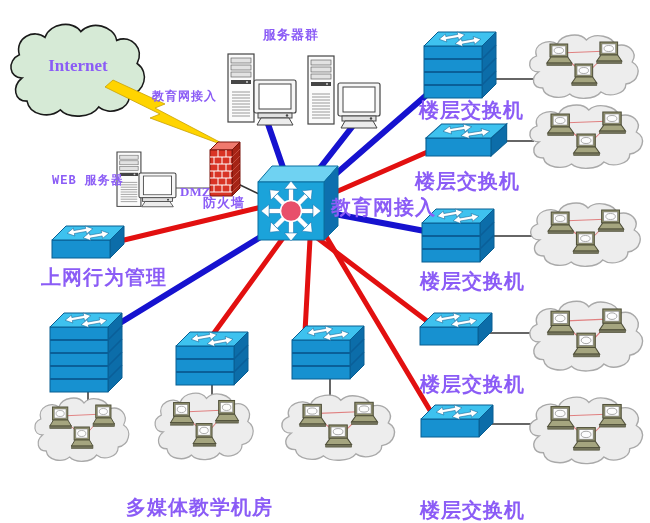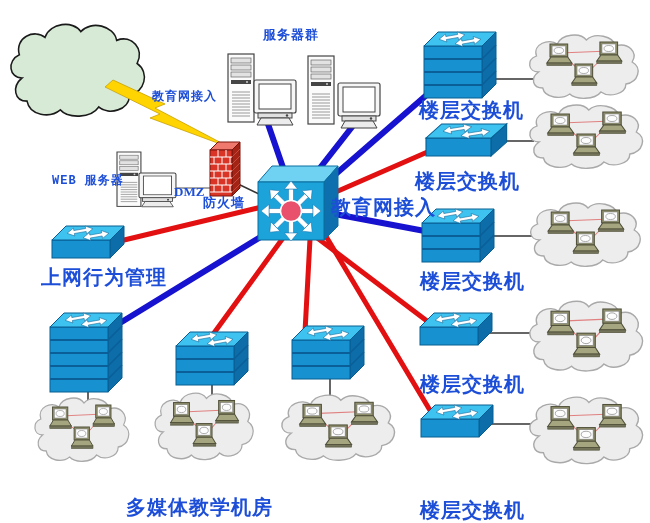--- a/index.html
+++ b/index.html
@@ -1,19 +1,19 @@
 <!DOCTYPE html>
 <html><head>
 <meta charset="utf-8">
 <style>
   html,body{margin:0;padding:0;background:#fff;}
   .canvas{position:relative;width:650px;height:523px;background:#ffffff;overflow:hidden;
           font-family:"Liberation Sans","DejaVu Sans",sans-serif;}
   .canvas svg{position:absolute;left:0;top:0;}
-  .lbl{position:absolute;color:#1d4ed8;font-weight:bold;font-size:13px;white-space:nowrap;
+  .lbl{position:absolute;color:#8b5cf6;font-weight:bold;font-size:13px;white-space:nowrap;
        letter-spacing:1px;}
   .lbl.big{font-size:20px;}
   .lbl.serif{font-family:"Liberation Serif","DejaVu Serif",serif;letter-spacing:0;}
   .lbl.internet{font-size:17px;width:96px;text-align:center;letter-spacing:0;}
 </style>
 </head>
 <body>
 
 <div class="canvas">
 
@@ -204,24 +204,25 @@
           </g>
       <g transform="rotate(315)">
             <rect x="-2.5" y="-22" width="5" height="14"></rect>
             <polygon points="-6.5,-22 6.5,-22 0,-30"></polygon>
           </g>
     </g>
     <circle cx="35" cy="47" r="10.5" fill="#e8506b" stroke="#fff" stroke-width="1.5"></circle>
   </g>
 </svg>
 
+<div class="lbl internet serif" style="left:30px;top:56px;">Internet</div>
 <div class="lbl" style="left:152px;top:88px;font-size:12px;">教育网接入</div>
 <div class="lbl" style="left:263px;top:26px;">服务器群</div>
 <div class="lbl" style="left:52px;top:172px;font-size:12px;font-family:Liberation Mono, monospace;">WEB 服务器</div>
-<div class="lbl serif" style="left:174px;top:184px;">DMZ</div>
+<div class="lbl serif" style="left:180px;top:184px;">DMZ</div>
 <div class="lbl" style="left:203px;top:194px;">防火墙</div>
 <div class="lbl big" style="left:331px;top:194px;">教育网接入</div>
 <div class="lbl big" style="left:126px;top:494px;">多媒体教学机房</div>
 <div class="lbl big" style="left:41px;top:264px;">上网行为管理</div>
 <div class="lbl big" style="left:419px;top:97px;">楼层交换机</div>
 <div class="lbl big" style="left:415px;top:168px;">楼层交换机</div>
 <div class="lbl big" style="left:420px;top:268px;">楼层交换机</div>
 <div class="lbl big" style="left:420px;top:371px;">楼层交换机</div>
 <div class="lbl big" style="left:420px;top:497px;">楼层交换机</div>
 

